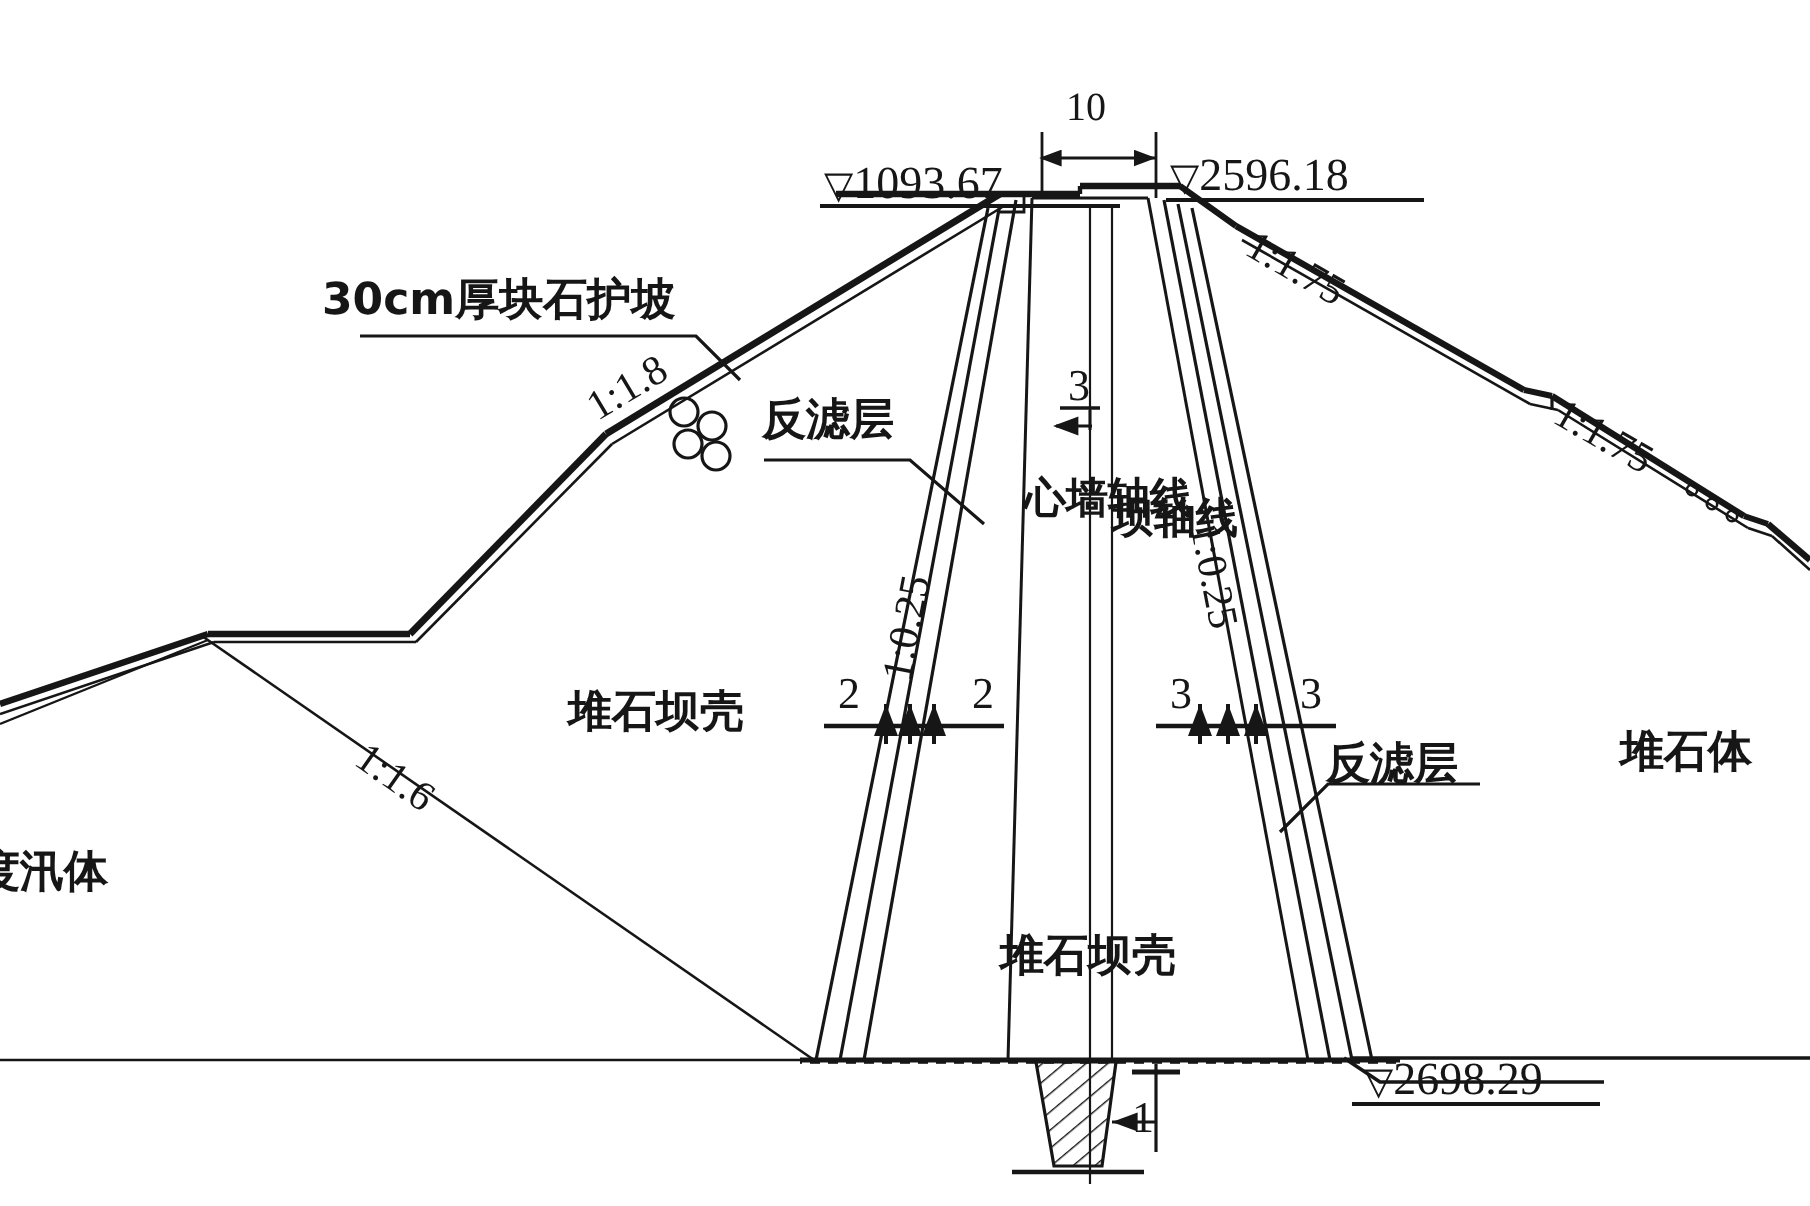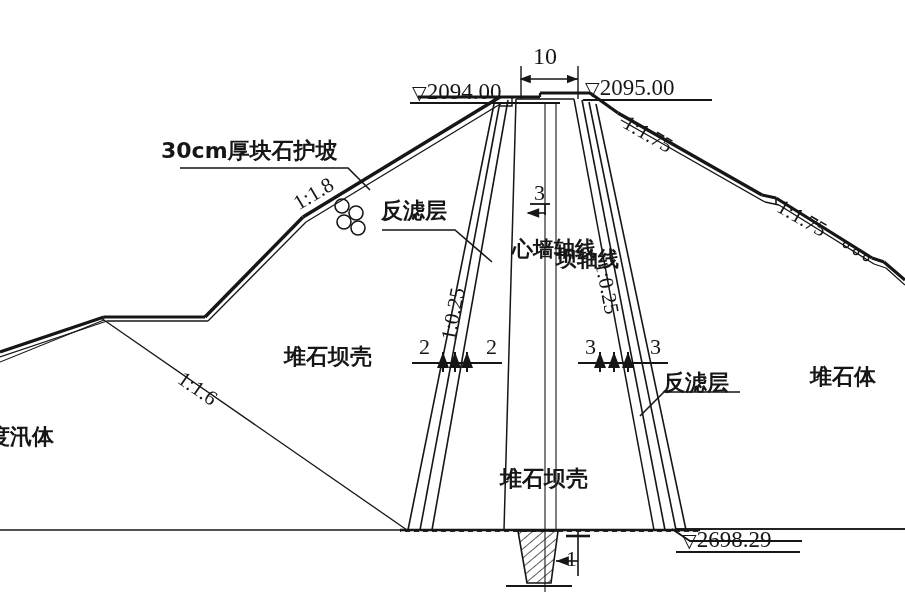--- a/index.html
+++ b/index.html
@@ -193,32 +193,32 @@
 
     <g>
       <path d="M 672,529 L 690,541 L 802,541" stroke-width="1.8"></path>
       <path d="M 676,552 L 800,552" stroke-width="2.0"></path>
     </g>
 
   </g>
 </svg>
 
 <div class="lbl num" style="left:412px;top:80px;font-size:23px;">
-  <span style="font-size:19px;">▽</span><span>2094.00</span>
+  <span style="font-size:19px;">▽</span><span>1093.67</span>
 </div>
 
 <div class="lbl num" style="left:585px;top:76px;font-size:23px;">
-  <span style="font-size:19px;">▽</span><span>2095.00</span>
+  <span style="font-size:19px;">▽</span><span>2596.18</span>
 </div>
 
 <div class="lbl num" style="left:682px;top:528px;font-size:23px;">
   <span style="font-size:19px;">▽</span><span>2698.29</span>
 </div>
 
-<div class="lbl num" style="left:533px;top:44px;font-size:24px;">10</div>
+<div class="lbl num" style="left:533px;top:44px;font-size:20px;">10</div>
 
 <div class="lbl cn" style="left:161px;top:140px;font-size:22px;letter-spacing:0px;">30cm厚块石护坡</div>
 
 <div class="lbl cn" style="left:381px;top:200px;font-size:22px;">反滤层</div>
 
 <div class="lbl cn" style="left:663px;top:372px;font-size:22px;">反滤层</div>
 
 <div class="lbl cn" style="left:273px;top:346px;font-size:22px;margin-left:11px;">堆石坝壳</div>
 
 <div class="lbl cn" style="left:778px;top:366px;font-size:22px;margin-left:32px;">堆石体</div>

